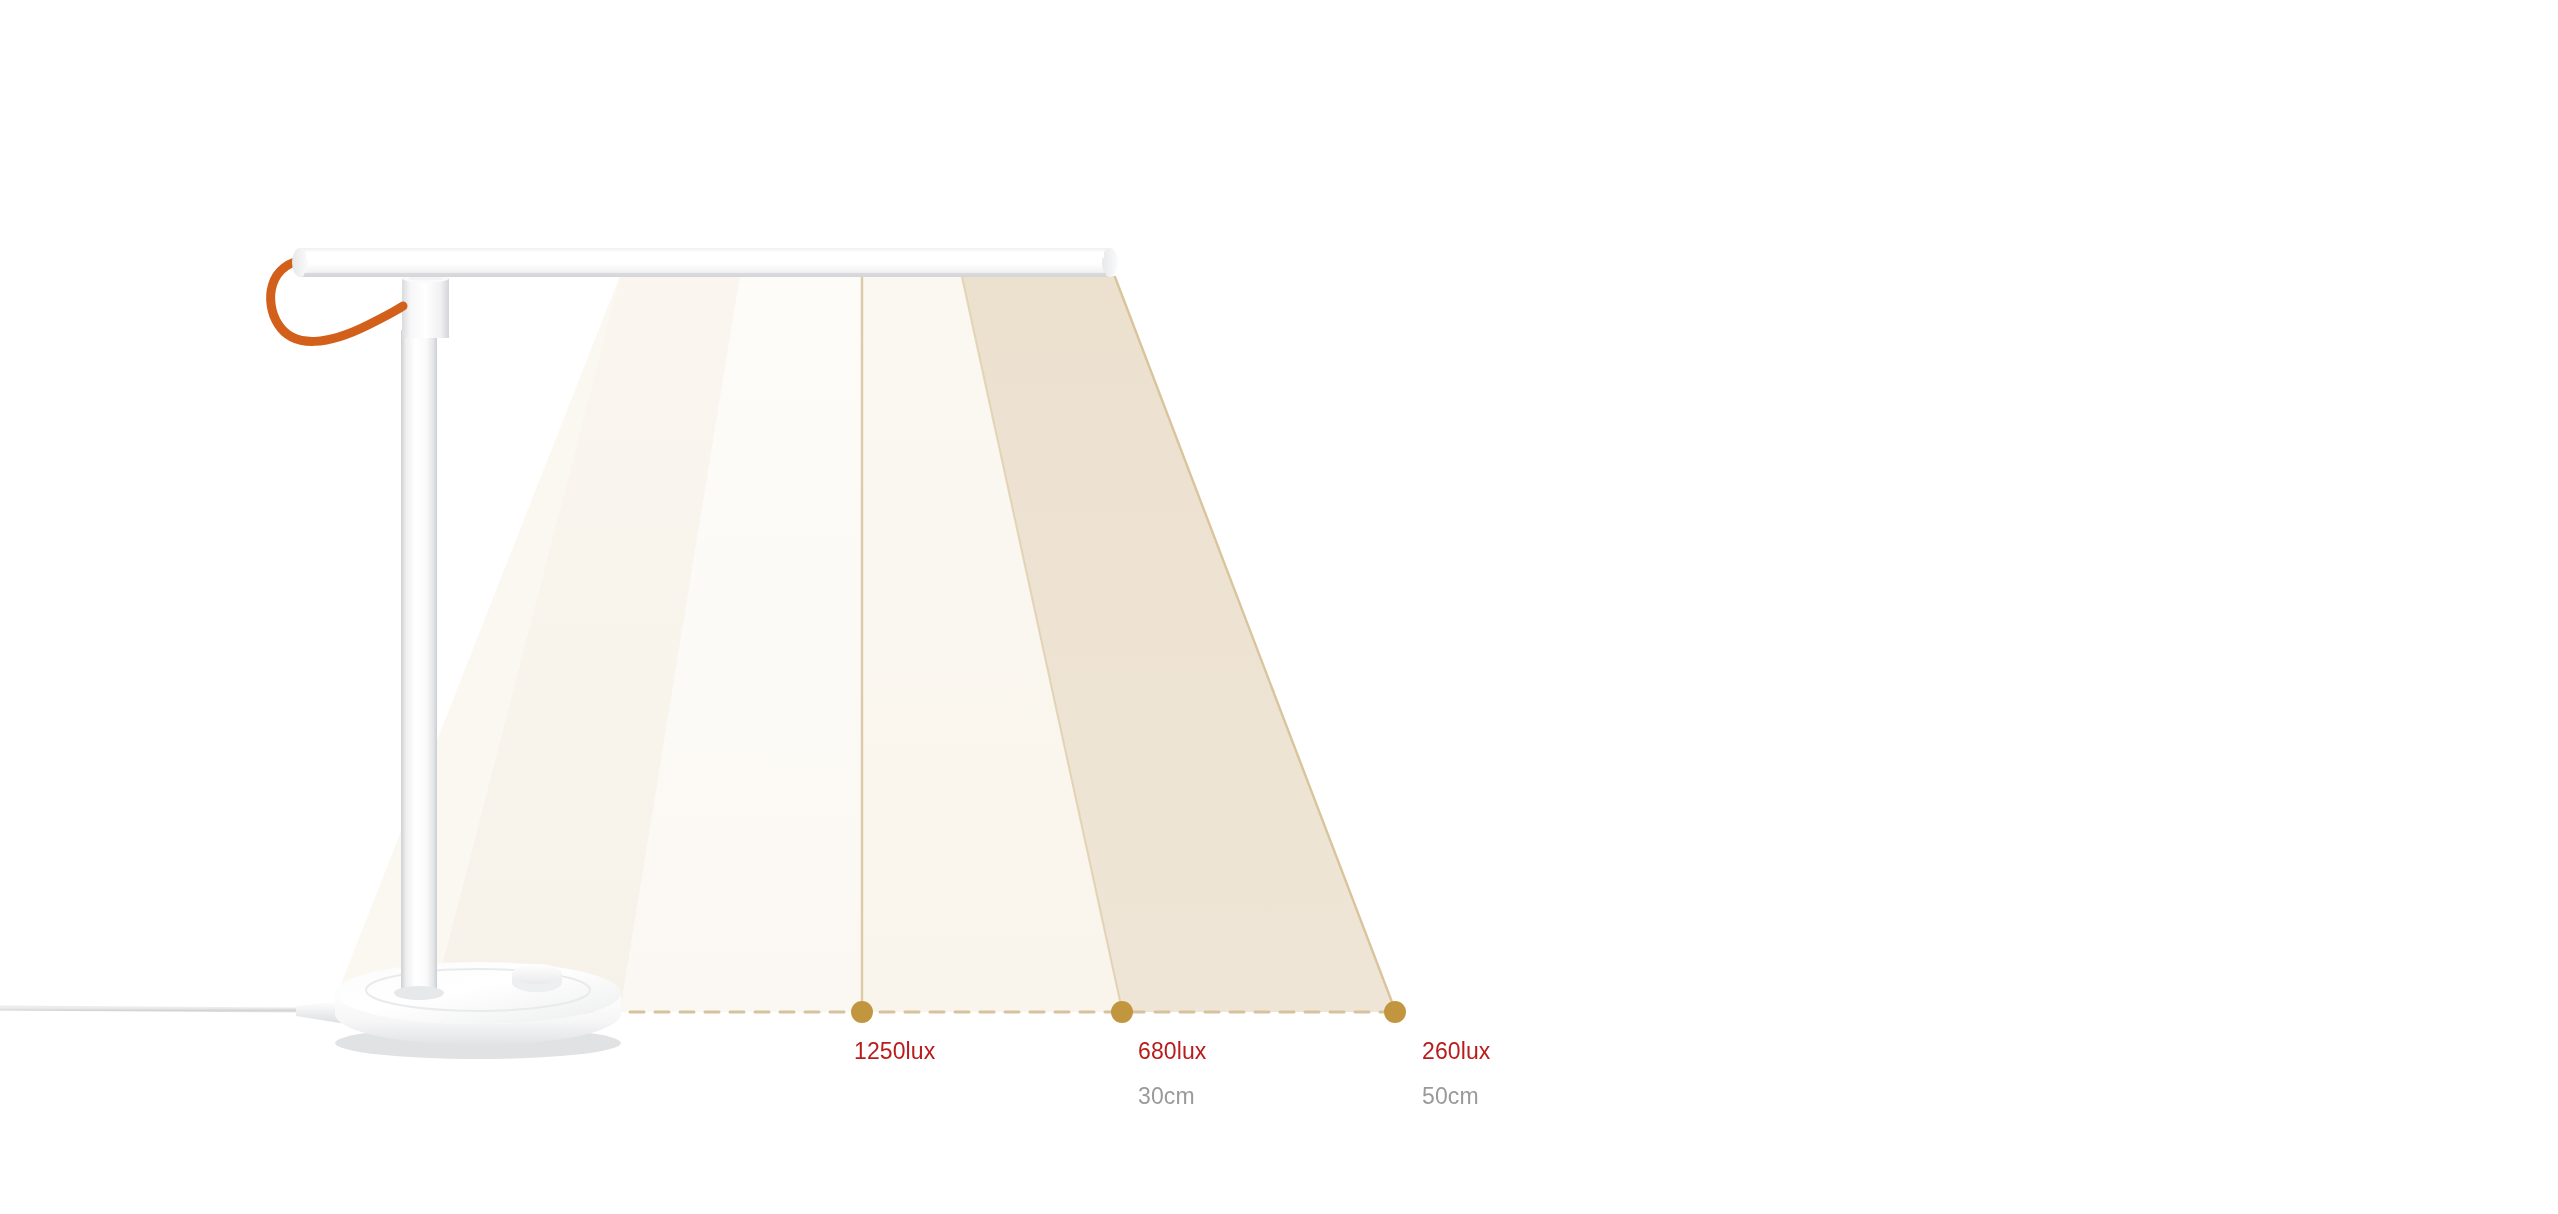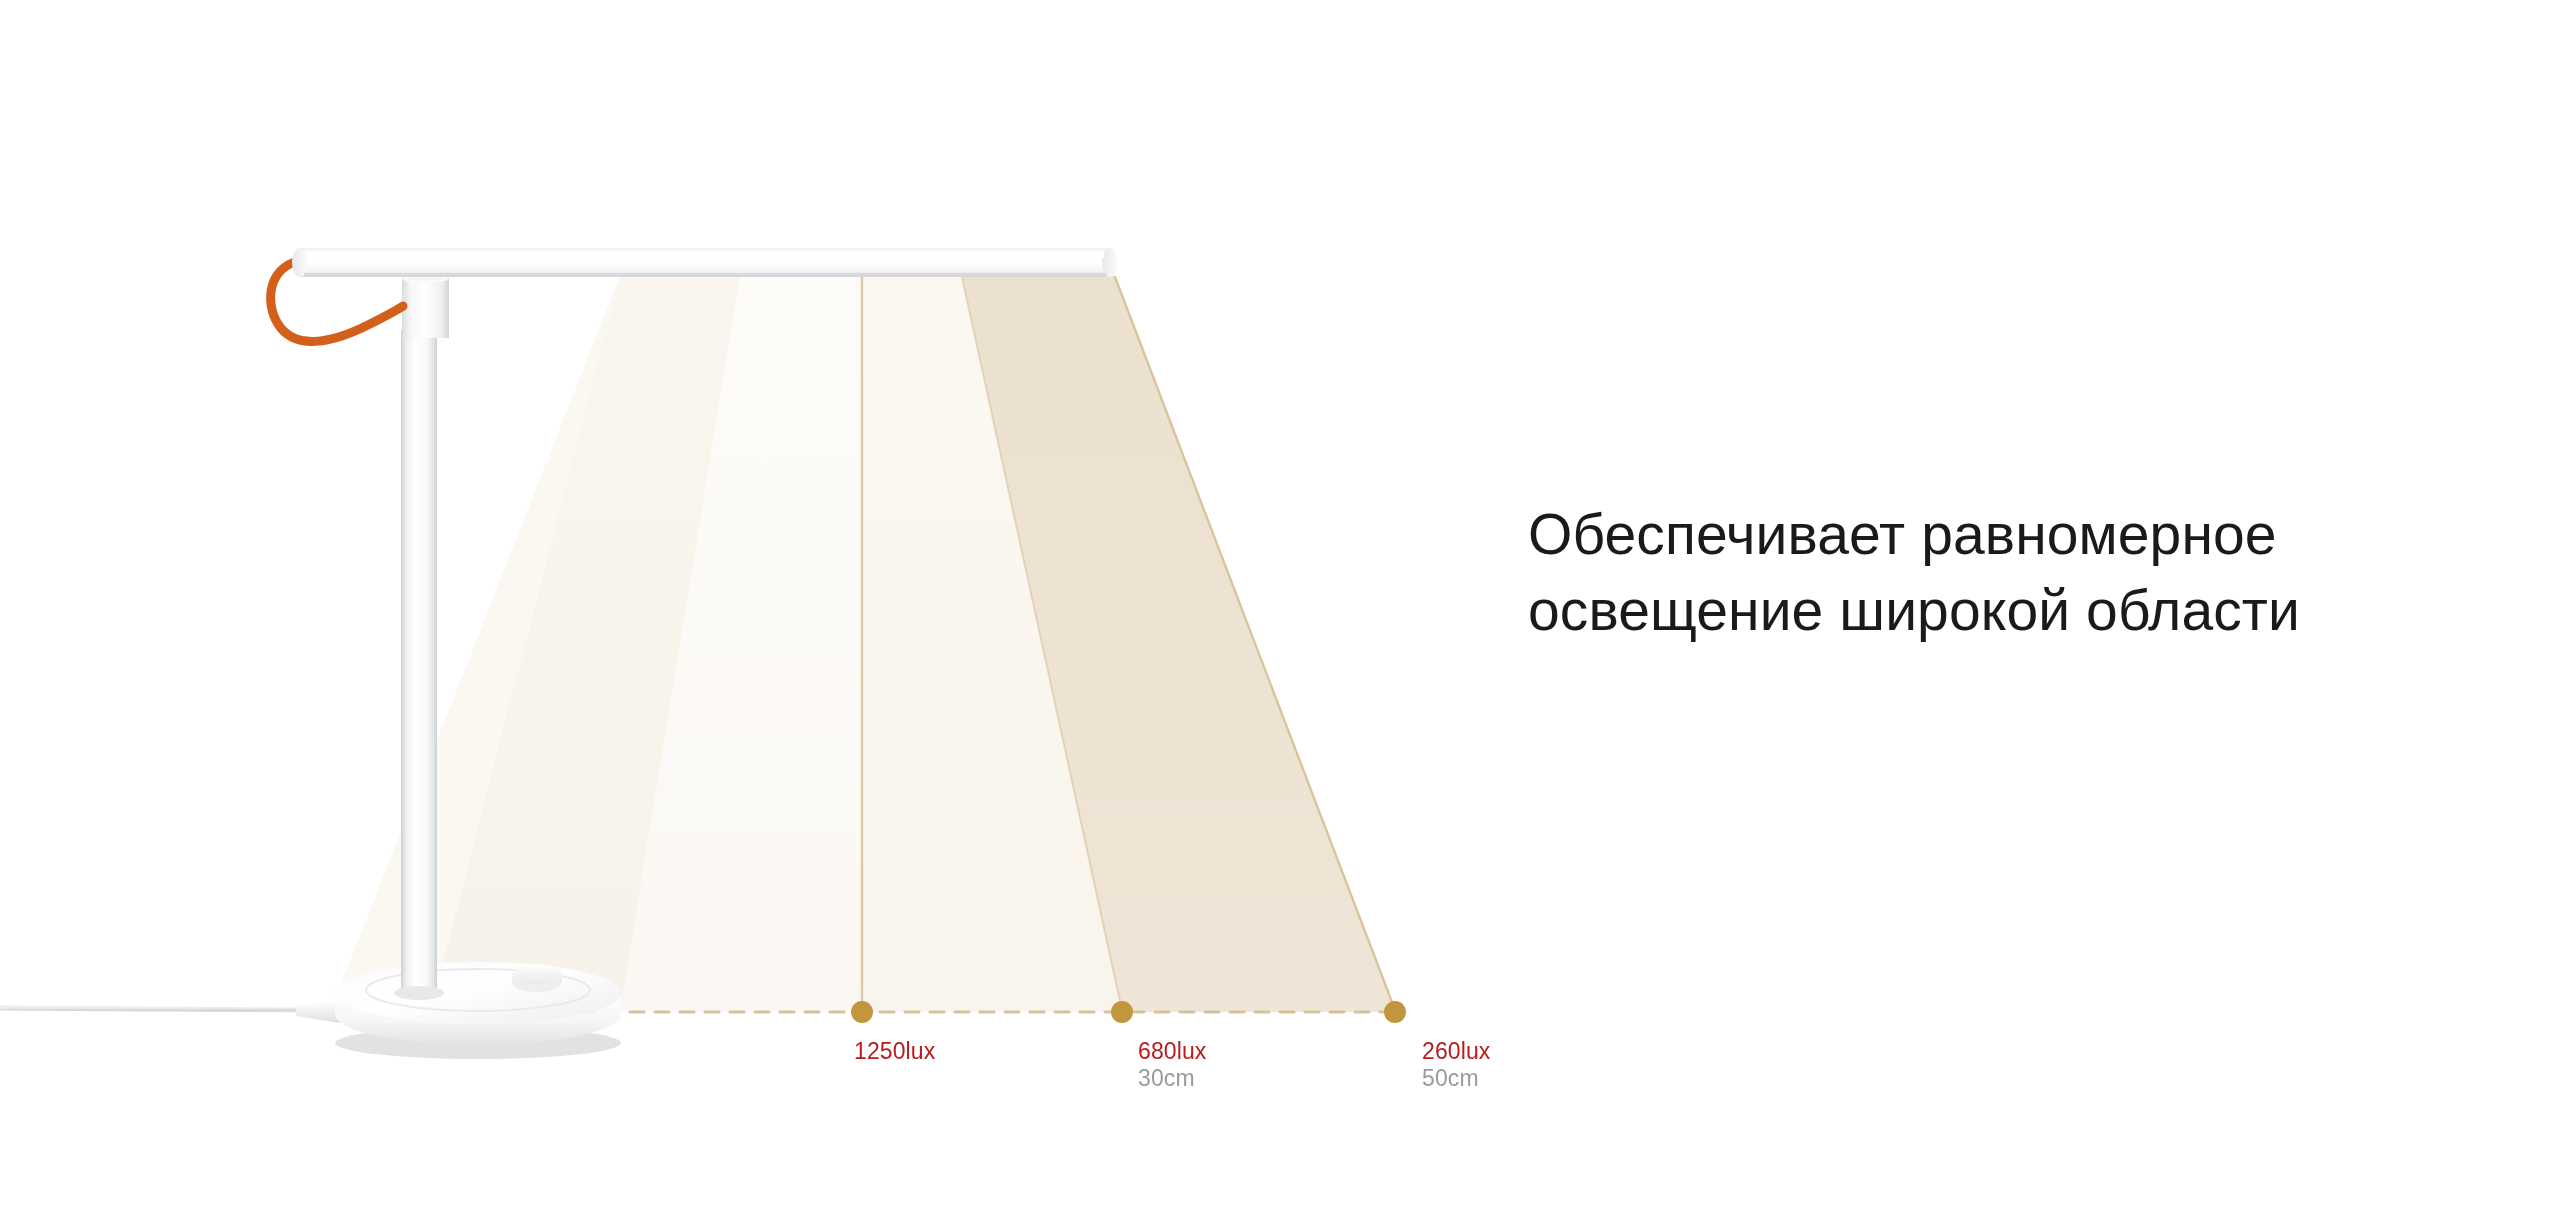--- a/index.html
+++ b/index.html
@@ -35,20 +35,21 @@
     line-height:27px;
     letter-spacing:0.1px;
   }
   .lbl .cm{
     display:block;
     color:#9a9a9a;
     font-size:23px;
     font-weight:400;
     line-height:27px;
     letter-spacing:0.1px;
+    margin-top:18px;
   }
   #lbl0{left:854px;top:1038px;}
   #lbl1{left:1138px;top:1038px;}
   #lbl2{left:1422px;top:1038px;}
 </style>
 </head>
 <body>
 
 <div id="stage">
 
@@ -192,16 +193,14 @@
   </div>
   <div class="lbl" id="lbl1">
     <span class="lux">680lux</span>
     <span class="cm">30cm</span>
   </div>
   <div class="lbl" id="lbl2">
     <span class="lux">260lux</span>
     <span class="cm">50cm</span>
   </div>
 
-  <div class="caption">Обеспечивает равномерное
-освещение широкой области</div>
 
 </div>
 
 </body></html>

